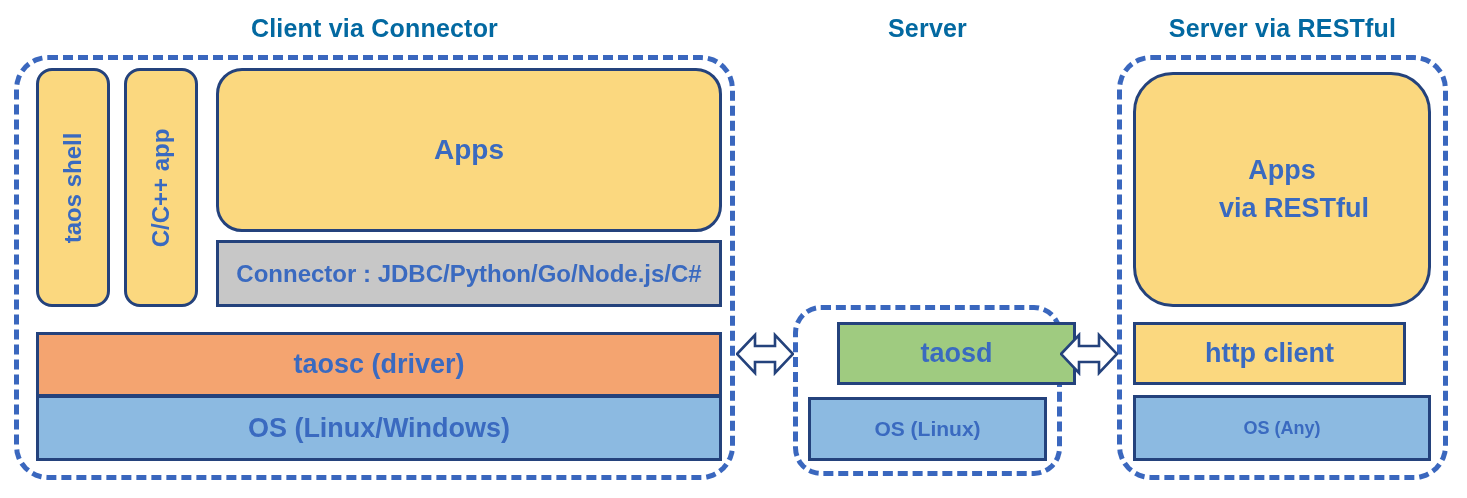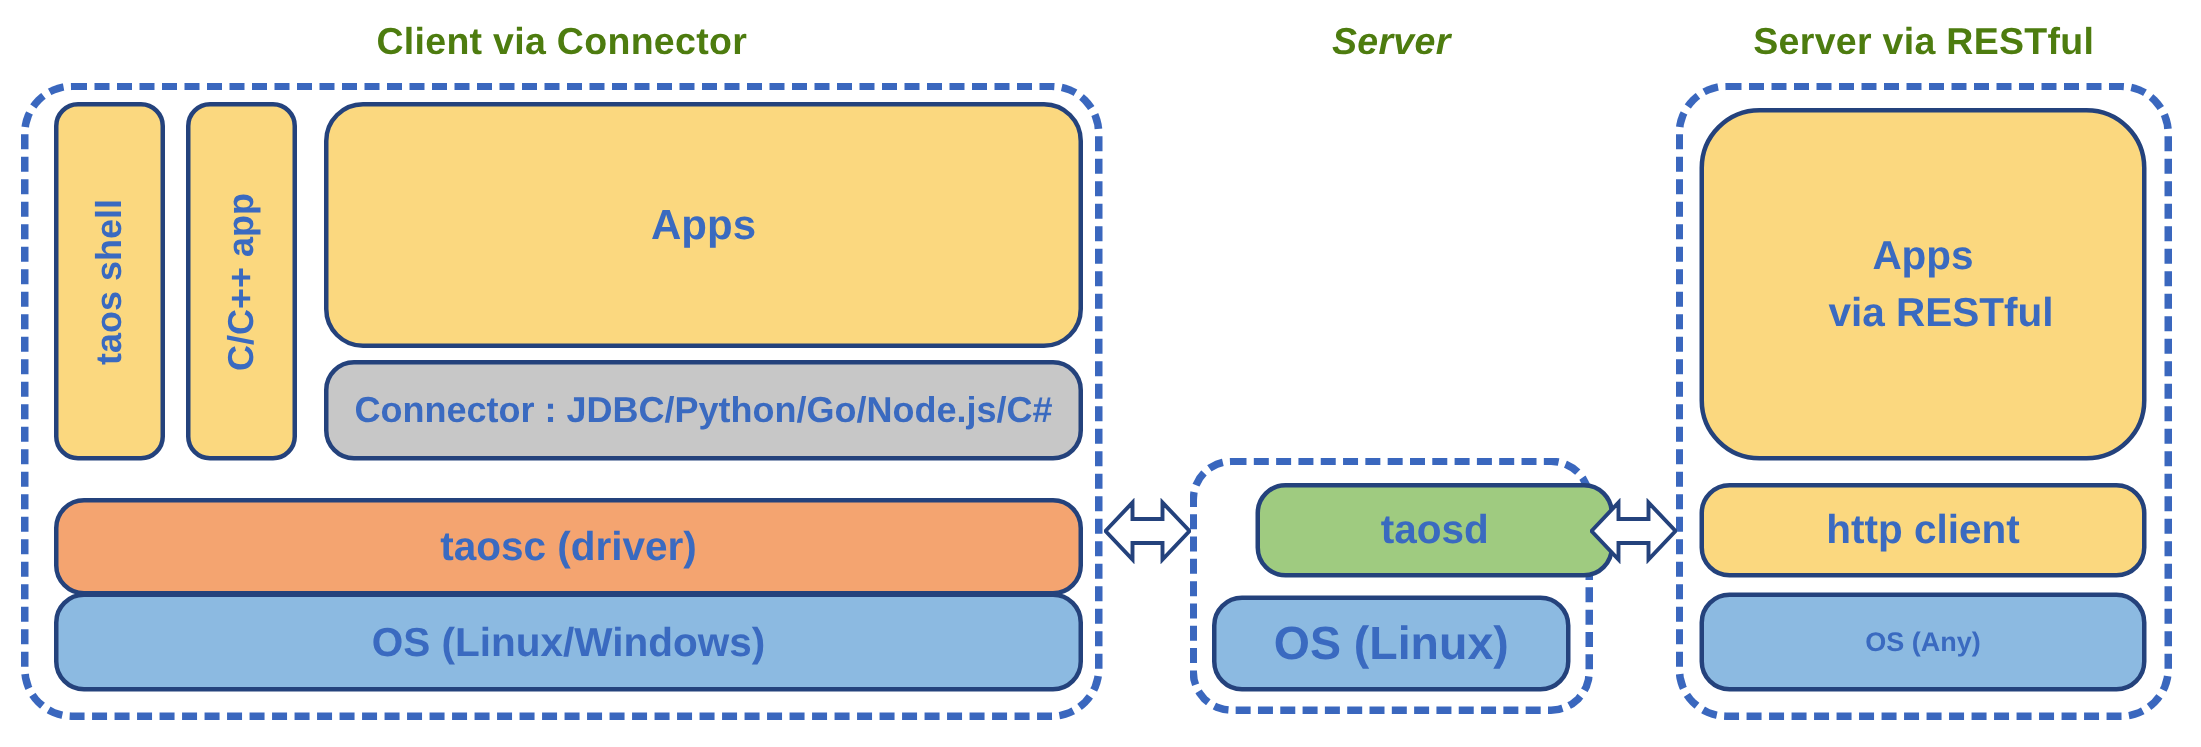--- a/index.html
+++ b/index.html
@@ -2,70 +2,70 @@
 <html style="--dash-border: #3A67BE; --box-border: #24427C; --yellow: #FBD87F; --orange: #F4A470; --gray: #C7C7C7; --green: #9FCB80; --blue: #8CBAE1; --text-blue: #3A6AC0; --title-color: #111111;"><head>
 <meta charset="utf-8">
 <style>
   html,body { margin:0; padding:0; background:#ffffff; }
   .canvas {
     position:relative; width:1467px; height:498px; background:#ffffff;
     font-family:"Liberation Sans", sans-serif; overflow:hidden;
   }
   .section-title {
     position:absolute; top:14px; font-weight:bold; font-size:25px;
-    color:#4d7c0f; text-align:center; letter-spacing:0.2px;
+    color:#0369a1; text-align:center; letter-spacing:0.2px;
   }
   .dashed-box {
     position:absolute; border:5px dashed var(--dash-border,#3A67BE);
     border-radius:34px; background:transparent; box-sizing:border-box;
   }
   .box {
     position:absolute; box-sizing:border-box;
     border:3px solid var(--box-border,#24427C);
     display:flex; align-items:center; justify-content:center;
     font-weight:bold; color:var(--text-blue,#3A6AC0);
-    text-align:center; border-radius:20px;
+    text-align:center; border-radius:0;
   }
   .yellow { background:var(--yellow,#FBD87F); }
   .orange { background:var(--orange,#F4A470);margin-top:12px; }
   .gray   { background:var(--gray,#C7C7C7); }
   .green  { background:var(--green,#9FCB80);margin-left:29px; }
   .blue   { background:var(--blue,#8CBAE1); }
 
   
   .taos-shell { left:36px;  top:68px;  width:74px;  height:239px; border-radius:16px; }
   .cpp-app    { left:124px; top:68px;  width:74px;  height:239px; border-radius:16px; }
   .apps-box   { left:216px; top:68px;  width:506px; height:164px; border-radius:26px; font-size:28px; }
   .conn-box   { left:216px; top:240px; width:506px; height:67px;  font-size:24px; }
   .taosc-box  { left:36px;  top:320px; width:686px; height:65px;  font-size:27px; }
   .os-left    { left:36px;  top:395px; width:686px; height:66px;  font-size:27px; }
 
   
   .taosd-box  { left:808px; top:322px; width:239px; height:63px; font-size:27px; }
-  .os-server  { left:808px; top:397px; width:239px; height:64px; font-size:31px; }
+  .os-server  { left:808px; top:397px; width:239px; height:64px; font-size:21px; }
 
   
   .apps-rest  { left:1133px; top:72px;  width:298px; height:235px; border-radius:40px; font-size:27px; line-height:1.4; }
-  .http-box   { left:1133px; top:322px; width:298px; height:63px; font-size:27px; }
+  .http-box   { left:1133px; top:322px; width:273px; height:63px; font-size:27px; }
   .os-any     { left:1133px; top:395px; width:298px; height:66px; font-size:18px; }
 
   .vtext {
     transform:rotate(-90deg); white-space:nowrap;
     font-size:24px; font-weight:bold; color:var(--text-blue,#3A6AC0);
   }
   .arrow { position:absolute; width:58px; height:44px; }
   .arrow svg { display:block; width:100%; height:100%; }
 </style>
 </head>
 <body>
 
 <div class="canvas">
 
   <div class="section-title" style="left:14px; width:721px;">Client via Connector</div>
-  <div class="section-title" style="left:793px; width:269px;font-style:italic;">Server</div>
+  <div class="section-title" style="left:793px; width:269px;">Server</div>
   <div class="section-title" style="left:1117px; width:331px;">Server via RESTful</div>
 
   <div class="dashed-box" style="left:14px; top:55px; width:721px; height:425px;"></div>
   <div class="dashed-box" style="left:793px; top:305px; width:269px; height:171px; border-radius:28px;"></div>
   <div class="dashed-box" style="left:1117px; top:55px; width:331px; height:425px;"></div>
 
   <div class="box yellow taos-shell">
     <span class="vtext">taos shell</span>
   </div>
   <div class="box yellow cpp-app">

